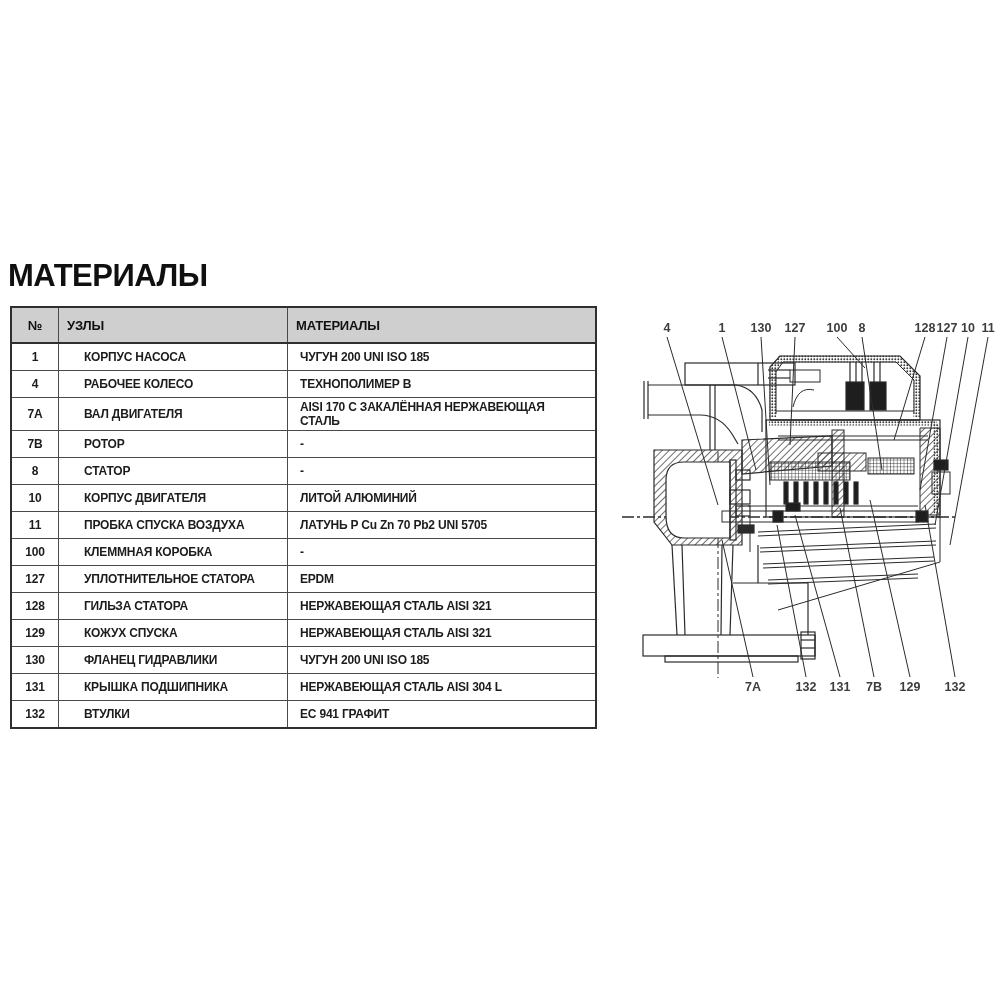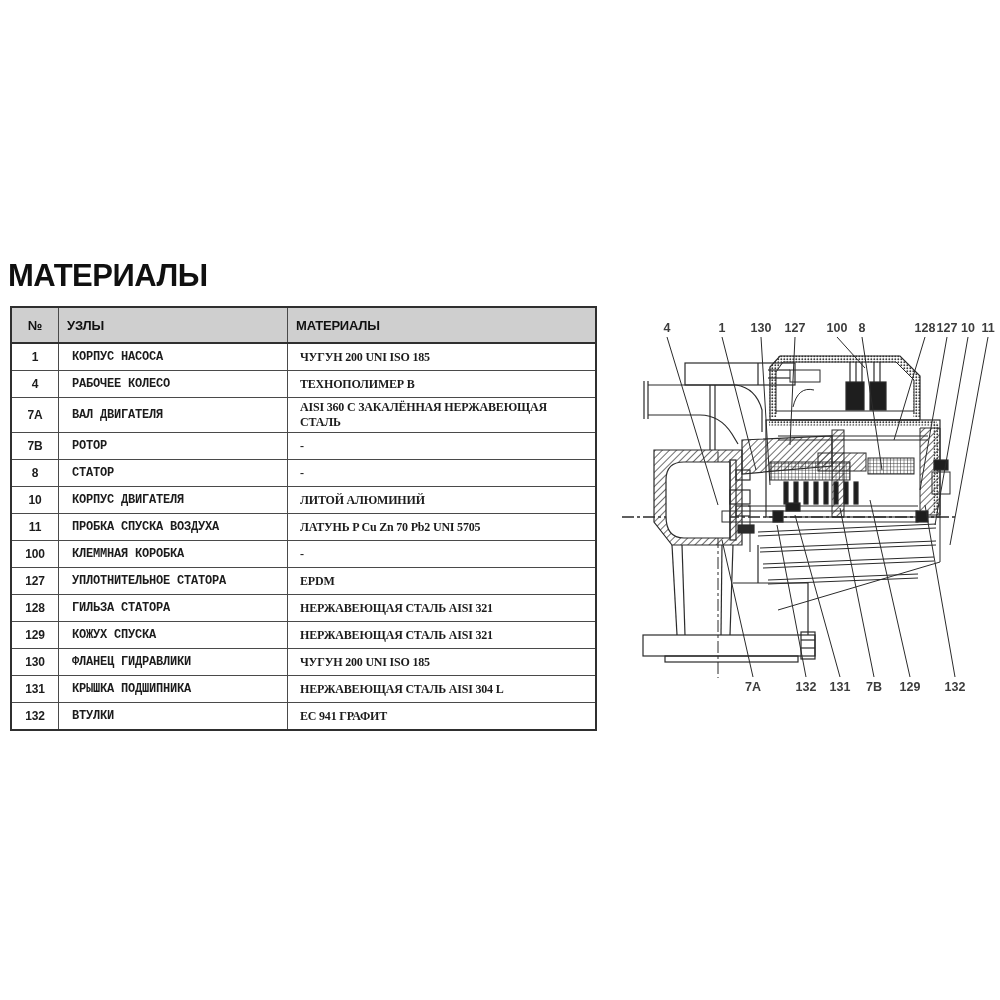--- a/index.html
+++ b/index.html
@@ -21,22 +21,22 @@
   }
   .materials-table thead th{
     background:#cfcfcf;height:30px;font-size:13px;color:#111;
     border-bottom:2px solid #2f2f2f;
   }
   .materials-table td{height:22px;}
   .col-num{width:42px;}
   .col-part{width:212px;margin-top:40px;}
   .col-mat{width:291px;}
   .materials-table .cell-num,.materials-table th.col-num{text-align:center;padding:2px 2px;}
-  .materials-table td.cell-part{padding-left:13px;font-family:Liberation Mono, monospace;}
-  .materials-table td.cell-mat{padding-left:12px;font-family:Liberation Serif, serif;}
+  .materials-table td.cell-part{padding-left:25px;}
+  .materials-table td.cell-mat{padding-left:12px;}
   .diagram{position:absolute;left:618px;top:310px;width:382px;height:400px;}
   .diagram text{
     font-family:"Liberation Sans",sans-serif;font-size:12.5px;font-weight:bold;
     fill:#3d3d3d;text-anchor:middle;
   }
 </style>
 </head>
 <body>
 
 <div class="page">
@@ -58,21 +58,21 @@
           <td class="cell-mat">ЧУГУН 200 UNI ISO 185</td>
         </tr>
         <tr>
           <td class="cell-num">4</td>
           <td class="cell-part">РАБОЧЕЕ КОЛЕСО</td>
           <td class="cell-mat">ТЕХНОПОЛИМЕР B</td>
         </tr>
         <tr>
           <td class="cell-num">7A</td>
           <td class="cell-part">ВАЛ ДВИГАТЕЛЯ</td>
-          <td class="cell-mat">AISI 360 C ЗАКАЛЁННАЯ НЕРЖАВЕЮЩАЯ СТАЛЬ</td>
+          <td class="cell-mat">AISI 170 C ЗАКАЛЁННАЯ НЕРЖАВЕЮЩАЯ СТАЛЬ</td>
         </tr>
         <tr>
           <td class="cell-num">7B</td>
           <td class="cell-part">РОТОР</td>
           <td class="cell-mat">-</td>
         </tr>
         <tr>
           <td class="cell-num">8</td>
           <td class="cell-part">СТАТОР</td>
           <td class="cell-mat">-</td>

